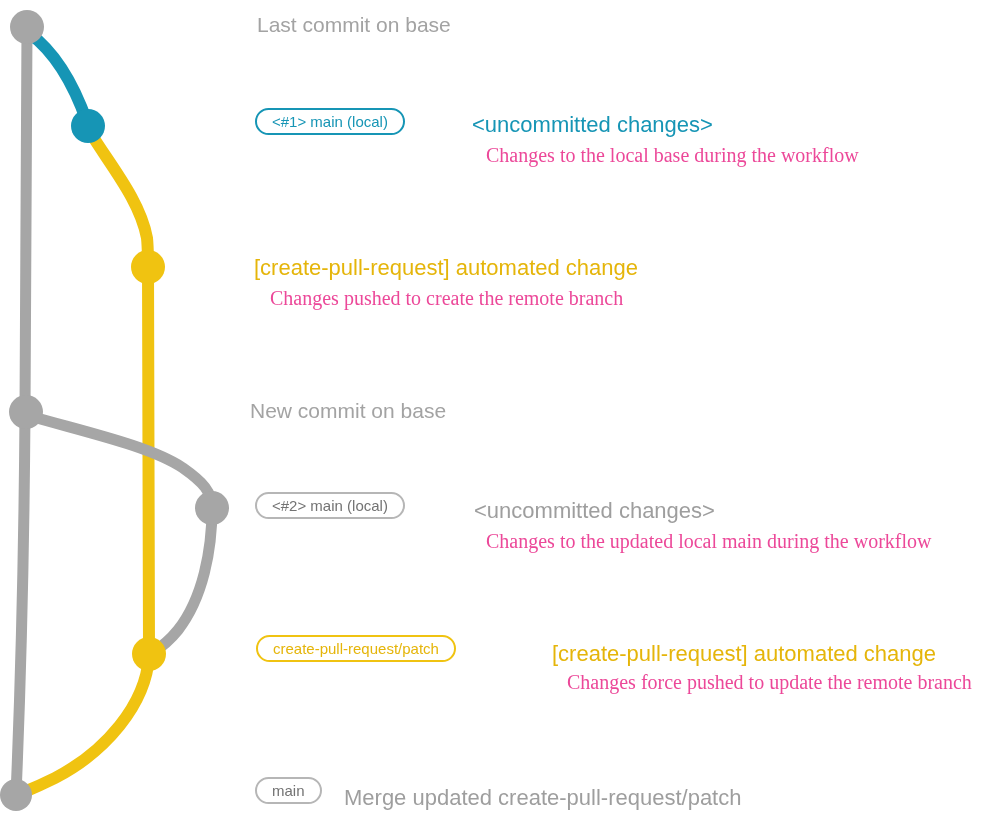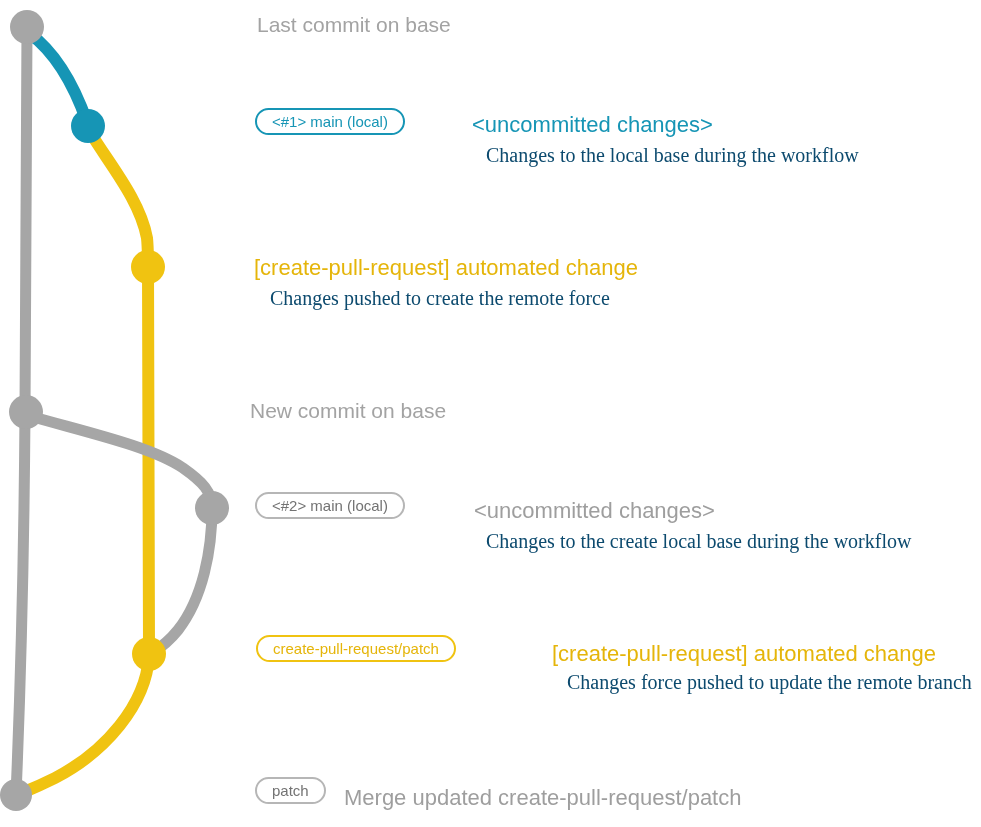--- a/index.html
+++ b/index.html
@@ -21,21 +21,21 @@
   .node-yellow{fill:#f0c311;}
 
   .txt{position:absolute;white-space:nowrap;line-height:1.15;}
   .gray-note{color:#a3a3a3;font-size:21px;}
   .teal-text{color:#1695b5;}
   .yellow-text{color:#e5b50a;}
   .gray-text{color:#9e9e9e;}
   .heading{font-size:22px;}
   .detail{
     font-family:"Liberation Serif", serif;
-    color:#0c4a6e;font-size:20px;
+    color:#ec4899;font-size:20px;
   }
   .badge{
     position:absolute;
     display:inline-flex;align-items:center;
     height:27px;box-sizing:border-box;
     padding:0 15px;
     border:2px solid;border-radius:20px;
     font-size:15px;background:#ffffff;
   }
   .badge-teal{border-color:#1695b5;color:#1695b5;}
@@ -87,34 +87,34 @@
 
   <div class="txt gray-note pos-last-commit">Last commit on base</div>
 
   <div class="badge badge-teal pos-s1-badge">
     <span>&lt;#1&gt; main (local)</span>
   </div>
   <div class="txt teal-text heading pos-s1-heading">&lt;uncommitted changes&gt;</div>
   <div class="txt detail pos-s1-detail">Changes to the local base during the workflow</div>
 
   <div class="txt yellow-text heading pos-s2-heading">[create-pull-request] automated change</div>
-  <div class="txt detail pos-s2-detail">Changes pushed to create the remote force</div>
+  <div class="txt detail pos-s2-detail">Changes pushed to create the remote branch</div>
 
   <div class="txt gray-note pos-new-commit">New commit on base</div>
 
   <div class="badge badge-gray pos-s3-badge">
     <span>&lt;#2&gt; main (local)</span>
   </div>
   <div class="txt gray-text heading pos-s3-heading">&lt;uncommitted changes&gt;</div>
-  <div class="txt detail pos-s3-detail">Changes to the create local base during the workflow</div>
+  <div class="txt detail pos-s3-detail">Changes to the updated local main during the workflow</div>
 
   <div class="badge badge-yellow pos-s4-badge">
     <span>create-pull-request/patch</span>
   </div>
   <div class="txt yellow-text heading pos-s4-heading">[create-pull-request] automated change</div>
   <div class="txt detail pos-s4-detail">Changes force pushed to update the remote branch</div>
 
   <div class="badge badge-gray pos-s5-badge">
-    <span>patch</span>
+    <span>main</span>
   </div>
   <div class="txt gray-text heading pos-s5-heading">Merge updated create-pull-request/patch</div>
 
 </div>
 
 </body></html>

